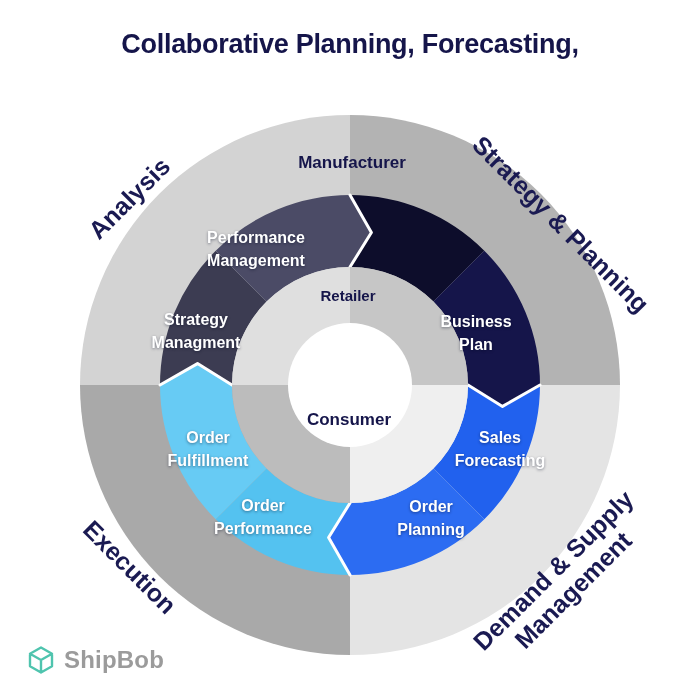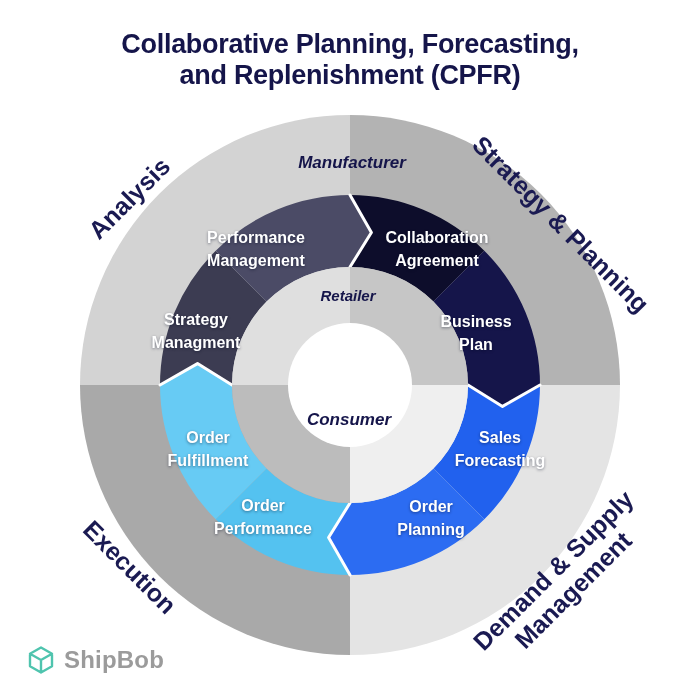--- a/index.html
+++ b/index.html
@@ -11,42 +11,41 @@
            color:#15154a; font-weight:700; font-size:27px; line-height:31px; letter-spacing:-0.3px; }
 
   .wheel-svg { position:absolute; left:0; top:0; }
 
   .ring-label { position:absolute; transform:translate(-50%,-50%); text-align:center;
                 color:#ffffff; font-weight:700; font-size:16px; line-height:23px;
                 text-shadow:0 1px 3px rgba(5,10,35,.45); white-space:nowrap; }
   .ring-label span { display:block; }
 
   .tier-label { position:absolute; transform:translate(-50%,-50%); color:#15154a;
-                font-weight:700; font-style:italic; white-space:nowrap; }
+                font-weight:700; white-space:nowrap; }
   .tier-manufacturer { font-size:17px; }
   .tier-retailer { font-size:15px; }
   .tier-consumer { font-size:17px;margin-top:36px; }
 
   .phase-label { position:absolute; text-align:center; color:#1a1a52; font-weight:700;
                  font-size:25px; line-height:28px; white-space:nowrap; }
   .rot-neg45 { transform:translate(-50%,-50%) rotate(-45deg); }
   .rot-pos45 { transform:translate(-50%,-50%) rotate(45deg); }
   .phase-label span { display:block; }
 
   .logo { position:absolute; left:26px; top:645px; display:flex; align-items:center; gap:8px;text-align:right; }
   .logo-text { color:#9b9b9b; font-size:24px; font-weight:600; letter-spacing:0.2px; }
 </style>
 </head>
 <body>
 
 <div class="stage">
 
   <div class="title">
     <div>Collaborative Planning, Forecasting,</div>
-    <div>and Replenishment (CPFR)</div>
   </div>
 
   <svg class="wheel-svg" width="700" height="700" viewBox="0 0 700 700">
 
     <path d="M350 385 L80 385 A270 270 0 0 1 350 115 Z" fill="#d3d3d3"></path>
     <path d="M350 385 L350 115 A270 270 0 0 1 620 385 Z" fill="#b3b3b3"></path>
     <path d="M350 385 L620 385 A270 270 0 0 1 350 655 Z" fill="#e4e4e4"></path>
     <path d="M350 385 L350 655 A270 270 0 0 1 80 385 Z" fill="#a9a9a9"></path>
 
     <path d="M350 195 A190 190 0 0 1 484.3 250.7 L433.4 301.6 A118 118 0 0 0 350 267 L371.4 232.5 Z" fill="#0d0d2b"></path>
@@ -64,24 +63,20 @@
     <path d="M160 385 L197.5 363.6 L232 385" fill="none" stroke="#ffffff" stroke-width="3" stroke-linejoin="round" stroke-linecap="round"></path>
 
     <path d="M350 385 L232 385 A118 118 0 0 1 350 267 Z" fill="#dfdfdf"></path>
     <path d="M350 385 L350 267 A118 118 0 0 1 468 385 Z" fill="#c6c6c6"></path>
     <path d="M350 385 L468 385 A118 118 0 0 1 350 503 Z" fill="#efefef"></path>
     <path d="M350 385 L350 503 A118 118 0 0 1 232 385 Z" fill="#bcbcbc"></path>
 
     <circle cx="350" cy="385" r="62" fill="#ffffff"></circle>
   </svg>
 
-  <div class="ring-label" style="left:437px; top:249px">
-    <span>Collaboration</span>
-    <span>Agreement</span>
-  </div>
   <div class="ring-label" style="left:476px; top:333px">
     <span>Business</span>
     <span>Plan</span>
   </div>
   <div class="ring-label" style="left:500px; top:449px">
     <span>Sales</span>
     <span>Forecasting</span>
   </div>
   <div class="ring-label" style="left:431px; top:518px">
     <span>Order</span>

